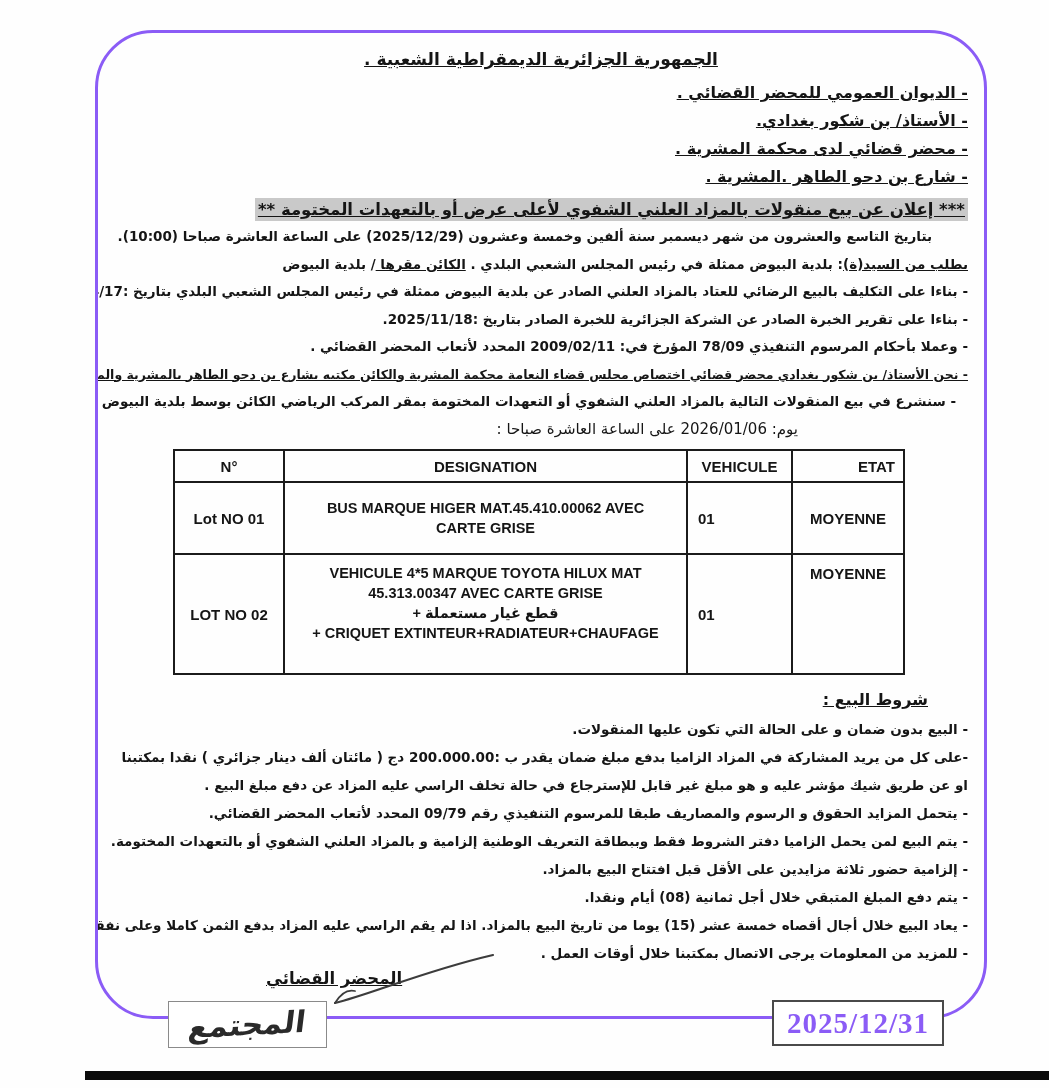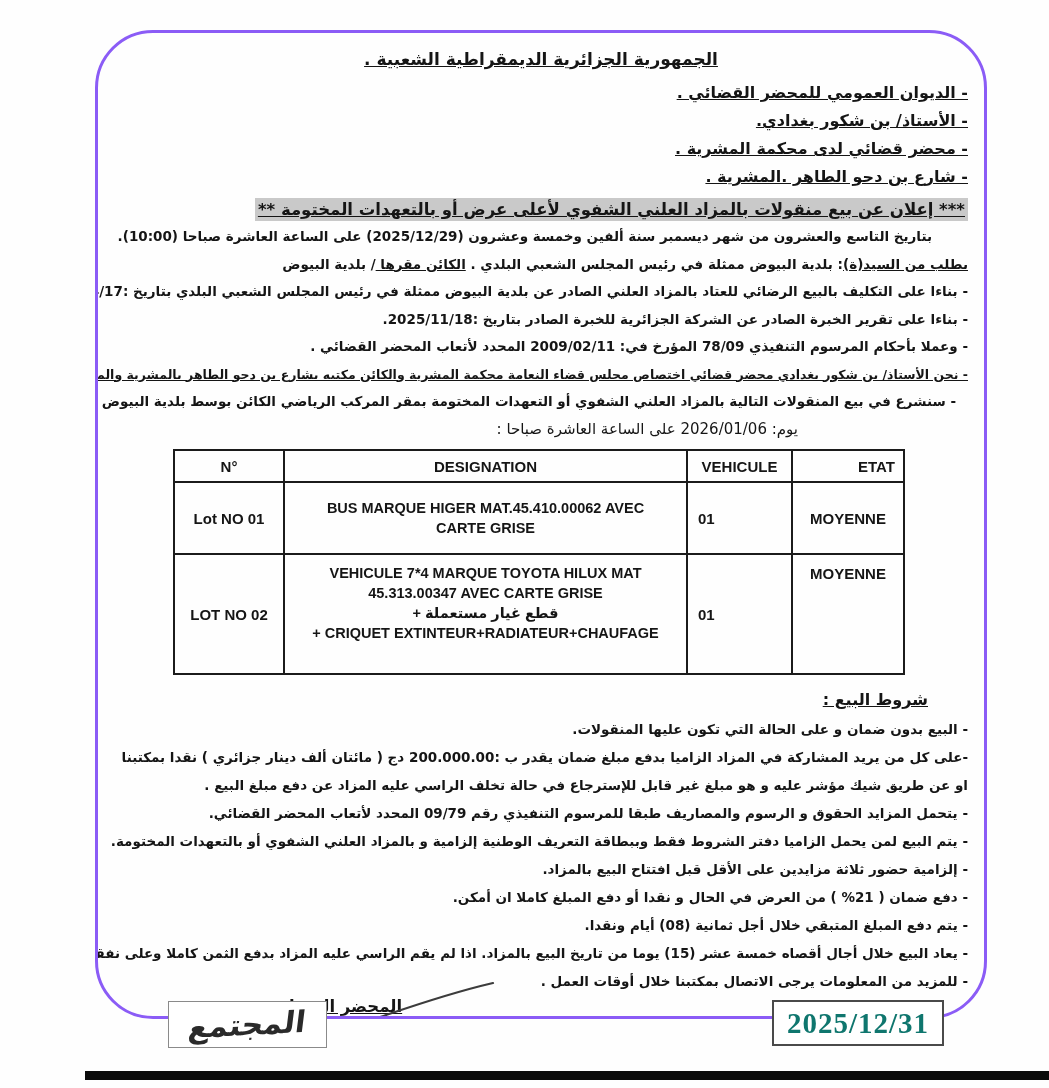--- a/index.html
+++ b/index.html
@@ -72,21 +72,21 @@
   }
   .logo-text {
     font-weight:bold; font-size:30px; color:#2a2a2a;
     transform:skewX(-10deg) rotate(-3deg);
   }
   .date-box {
     position:absolute; left:772px; top:1000px; width:172px; height:46px;
     background:#ffffff; border:2px solid #4a4a4a; box-sizing:border-box;
     display:flex; align-items:center; justify-content:center; z-index:3;
     font-family:"Liberation Serif","DejaVu Serif",serif;
-    font-weight:bold; font-size:29px; letter-spacing:1px; color:#0f766e;
+    font-weight:bold; font-size:29px; letter-spacing:1px; color:#8b5cf6;
   }
   .bottom-bar {
     position:absolute; left:85px; top:1071px; width:964px; height:9px;
     background:#0b0b0b;
   }
 </style>
 </head>
 <body>
 
 <div class="canvas">
@@ -143,39 +143,38 @@
           <td class="desig">
             <div>BUS MARQUE HIGER   MAT.45.410.00062 AVEC</div>
             <div>CARTE GRISE</div>
           </td>
           <td class="qty">01</td>
           <td class="etat">MOYENNE</td>
         </tr>
         <tr class="r2">
           <td class="lot">LOT NO 02</td>
           <td class="desig">
-            <div>VEHICULE 7*4  MARQUE TOYOTA HILUX  MAT</div>
+            <div>VEHICULE 4*5  MARQUE TOYOTA HILUX  MAT</div>
             <div>45.313.00347 AVEC CARTE GRISE</div>
             <div>+ قطع غيار مستعملة</div>
             <div>+ CRIQUET EXTINTEUR+RADIATEUR+CHAUFAGE</div>
           </td>
           <td class="qty">01</td>
           <td class="etat">MOYENNE</td>
         </tr>
       </tbody>
     </table>
 
     <div class="cond-head">شروط البيع :</div>
 
     <div class="cond nw">- البيع بدون ضمان و على الحالة التي تكون عليها المنقولات.</div>
     <div class="cond">-على كل من يريد المشاركة في المزاد الزاميا بدفع مبلغ ضمان يقدر ب :200.000.00 دج ( مائتان ألف دينار جزائري ) نقدا بمكتبنا او عن طريق شيك مؤشر عليه  و هو مبلغ غير قابل للإسترجاع في حالة تخلف الراسي عليه المزاد عن دفع مبلغ البيع .</div>
     <div class="cond nw">- يتحمل المزايد الحقوق و الرسوم والمصاريف طبقا للمرسوم التنفيذي رقم 09/79 المحدد لأتعاب المحضر القضائي.</div>
     <div class="cond nw">- يتم البيع لمن يحمل الزاميا دفتر الشروط فقط وببطاقة التعريف الوطنية إلزامية و بالمزاد العلني الشفوي أو بالتعهدات المختومة.</div>
     <div class="cond nw">- إلزامية حضور ثلاثة مزايدين على الأقل قبل افتتاح البيع بالمزاد.</div>
-    <div class="cond nw">- دفع ضمان ( 21% ) من العرض في الحال و نقدا أو دفع المبلغ كاملا ان أمكن.</div>
     <div class="cond nw">- يتم دفع المبلغ المتبقي خلال أجل ثمانية (08) أيام ونقدا.</div>
     <div class="cond nw">- يعاد البيع خلال أجال أقصاه خمسة عشر (15) يوما من تاريخ البيع بالمزاد. اذا لم يقم الراسي عليه المزاد بدفع الثمن كاملا وعلى نفقته.</div>
     <div class="cond nw">- للمزيد من المعلومات يرجى الاتصال بمكتبنا خلال أوقات العمل .</div>
 
     <div class="signature-row">
       <span class="signature-label">المحضر القضائي</span>
       <svg class="scribble" width="170" height="60" viewBox="0 0 170 60">
         <path d="M6,52 C40,44 95,20 164,4" stroke="#3c3c3c" stroke-width="2.2" fill="none" stroke-linecap="round"></path>
         <path d="M6,52 C12,42 18,38 26,40" stroke="#3c3c3c" stroke-width="1.8" fill="none" stroke-linecap="round"></path>
       </svg>

